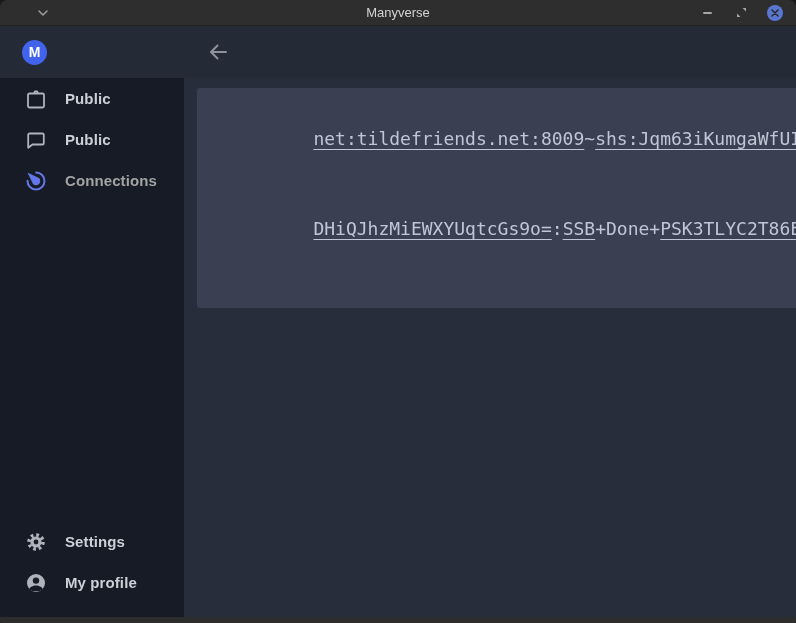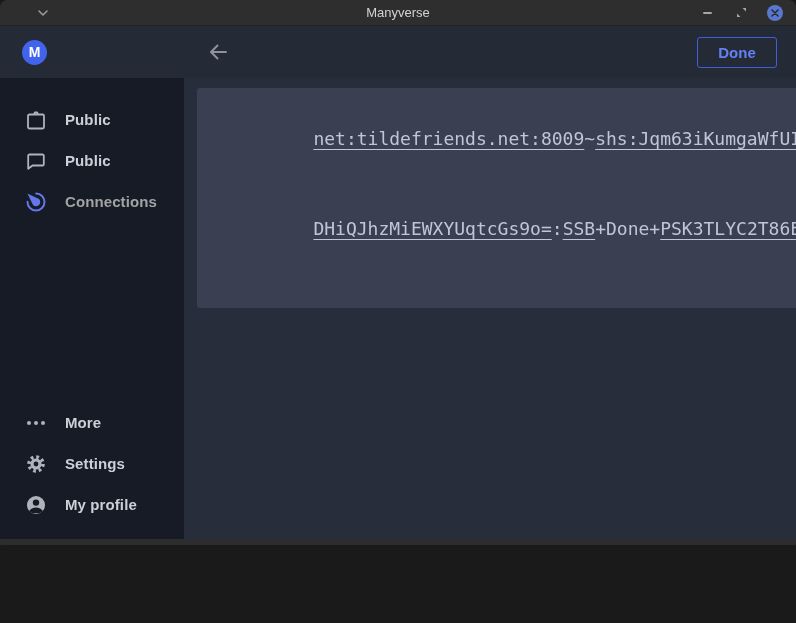--- a/index.html
+++ b/index.html
@@ -1,20 +1,20 @@
 <!DOCTYPE html>
 <html><head>
 <meta charset="utf-8">
 <style>
   * { margin: 0; padding: 0; box-sizing: border-box; }
   html, body { background: #1a1a1a; }
   body { font-family: "Liberation Sans", sans-serif; }
 
   .window {
-    width: 796px; height: 545px;
+    width: 796px; height: 623px;
     display: flex; flex-direction: column;
     border-radius: 8px 8px 2px 2px;
     overflow: hidden;
     background: #272d3b;
   }
 
   
   .titlebar {
     height: 26px; flex: 0 0 26px;
     background: #2e2e2e;
@@ -59,21 +59,21 @@
     cursor: pointer;
   }
 
   
   .app-body { flex: 1 1 auto; display: flex; min-height: 0; }
 
   .sidebar {
     width: 184px; flex: 0 0 184px;
     background: #161b26;
     display: flex; flex-direction: column;
-    padding-top: 21px; padding-bottom: 14px;
+    padding-bottom: 14px;
   }
   .nav-item {
     height: 41px; display: flex; align-items: center;
     padding-left: 24px; gap: 17px; cursor: pointer;
   }
   .nav-icon { width: 24px; height: 24px; flex: 0 0 24px; }
   .nav-label { color: #ccd0d7; font-size: 15px; font-weight: 600; letter-spacing: 0.1px; }
   .nav-item.active .nav-label { color: #a3a3a3; }
   .nav-spacer { flex: 1 1 auto; }
 
@@ -145,21 +145,20 @@
     <div class="header-brand">
       <div class="logo">
         <span>M</span>
       </div>
     </div>
     <button class="back-btn">
       <svg width="22" height="22" viewBox="0 0 22 22">
         <path d="M10.5 4.5 L4 11 L10.5 17.5 M4.5 11 H19" fill="none" stroke="#8d929b" stroke-width="2" stroke-linecap="round" stroke-linejoin="round"></path>
       </svg>
     </button>
-    <button class="done-btn">Done</button>
   </div>
 
   <div class="app-body">
 
     <div class="sidebar">
 
       <div class="nav-item">
         <svg class="nav-icon" viewBox="0 0 24 24">
           <rect x="4" y="6.5" width="16" height="14" rx="1.5" fill="none" stroke="#aeb3bc" stroke-width="1.8"></rect>
           <path d="M10 6.5 L10.8 4.5 H13.2 L14 6.5" fill="none" stroke="#aeb3bc" stroke-width="1.8" stroke-linejoin="round"></path>
@@ -178,28 +177,20 @@
       <div class="nav-item active">
         <svg class="nav-icon" viewBox="0 0 24 24">
           <circle cx="12" cy="12" r="8.5" fill="none" stroke="#6377e9" stroke-width="2" stroke-dasharray="26.7 13.3 13.4" stroke-linecap="round"></circle>
           <path d="M3.4 3.4 L15 9 A4.2 4.2 0 1 1 9 15 Z" fill="#6377e9"></path>
         </svg>
         <span class="nav-label">Connections</span>
       </div>
 
       <div class="nav-spacer"></div>
 
-      <div class="nav-item">
-        <svg class="nav-icon" viewBox="0 0 24 24">
-          <circle cx="5" cy="12" r="2" fill="#aeb3bc"></circle>
-            <circle cx="12" cy="12" r="2" fill="#aeb3bc"></circle>
-            <circle cx="19" cy="12" r="2" fill="#aeb3bc"></circle>
-        </svg>
-        <span class="nav-label">More</span>
-      </div>
 
       <div class="nav-item">
         <svg class="nav-icon" viewBox="0 0 24 24">
           <circle cx="12" cy="12" r="7" fill="none" stroke="#aeb3bc" stroke-width="3.6" stroke-dasharray="2.7 2.8"></circle>
           <circle cx="12" cy="12" r="5.6" fill="#aeb3bc"></circle>
           <circle cx="12" cy="12" r="2.4" fill="#161b26"></circle>
         </svg>
         <span class="nav-label">Settings</span>
       </div>
 

